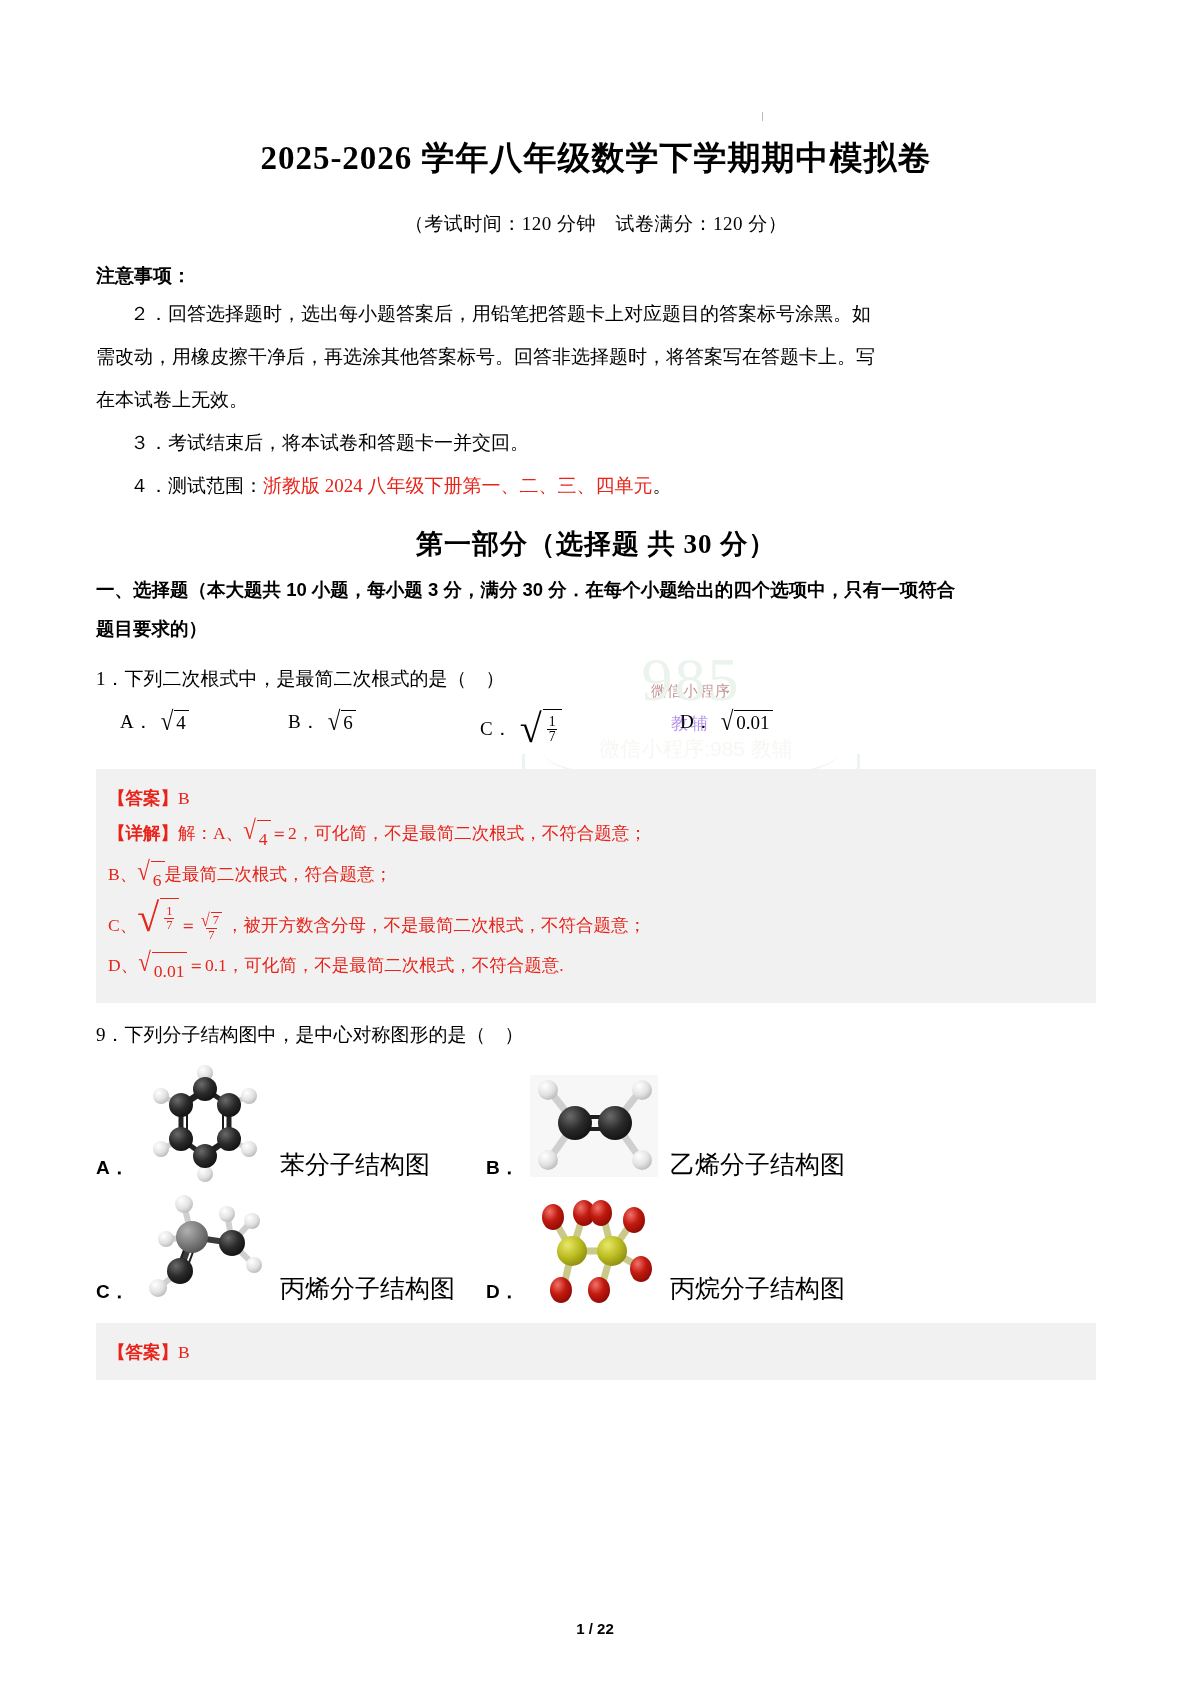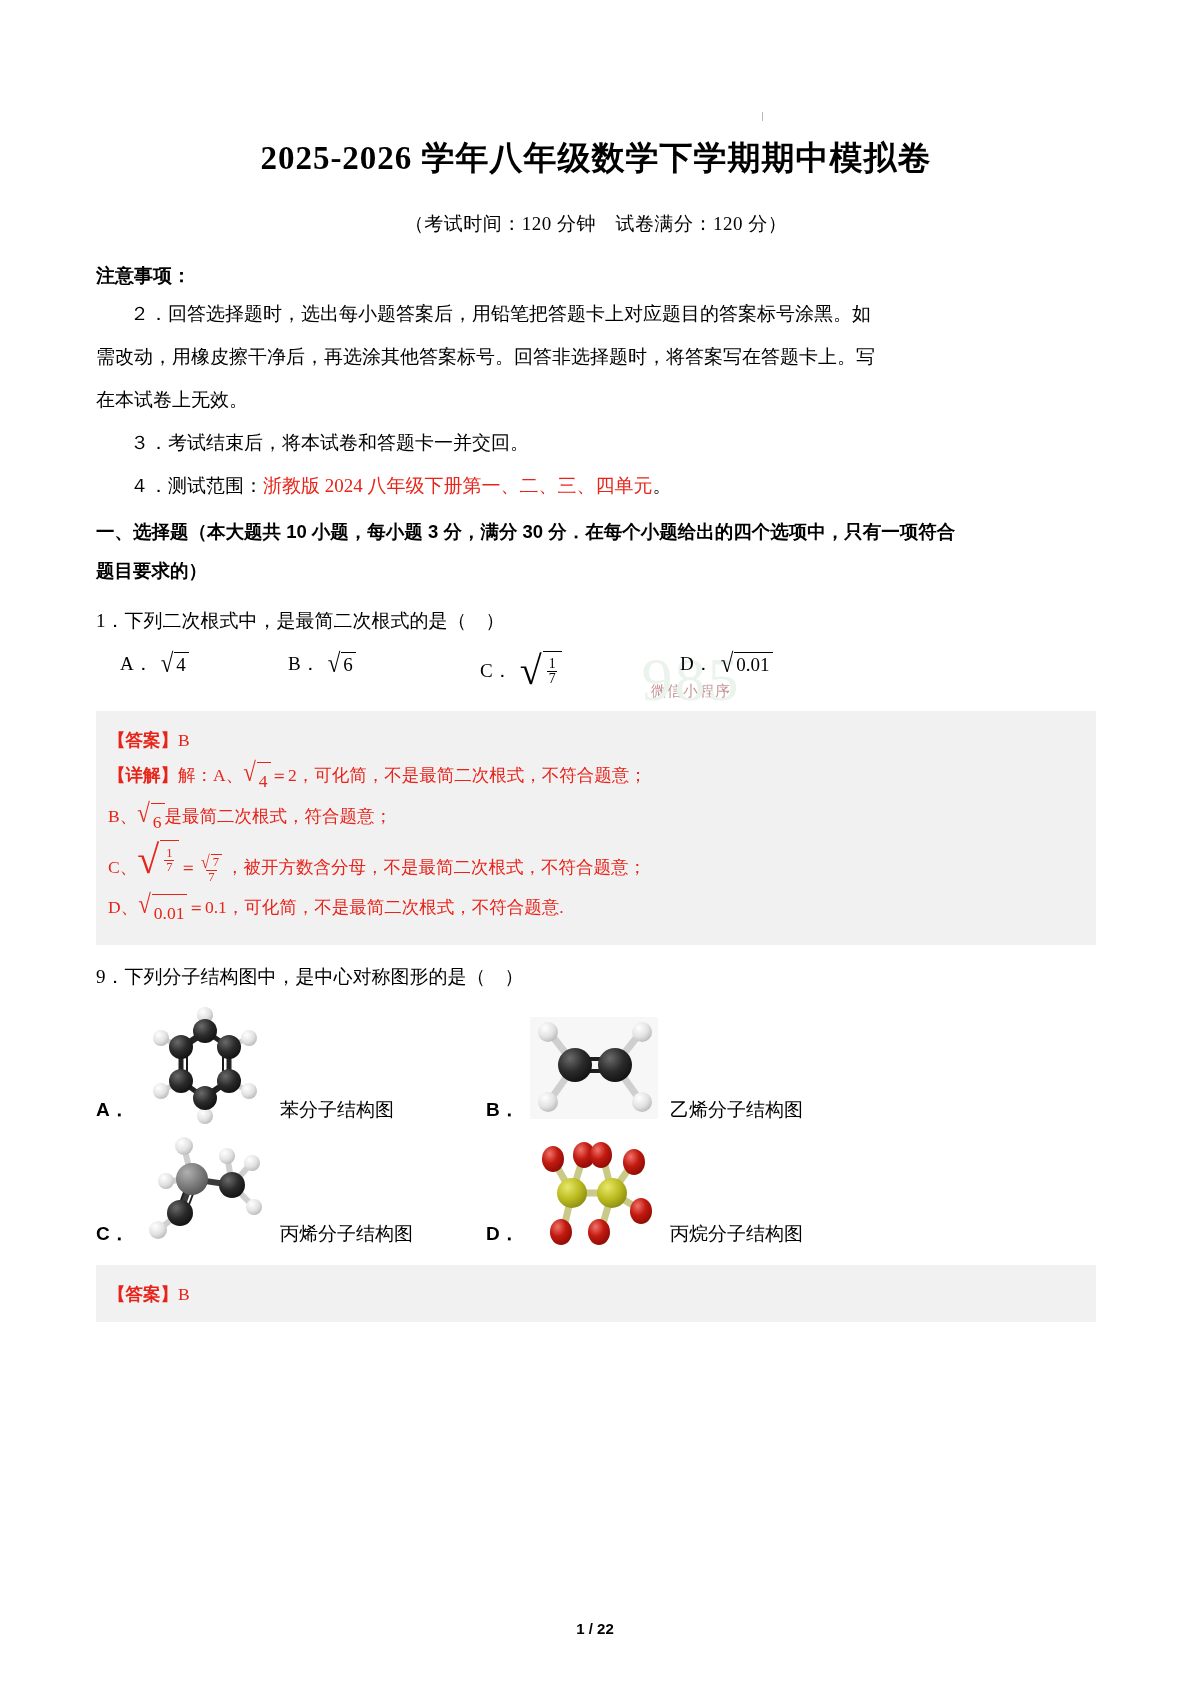--- a/index.html
+++ b/index.html
@@ -242,21 +242,21 @@
     font-weight: bold;
     padding-bottom: 4px;
     width: 34px;
   }
   .mol-pic {
     width: 150px;
     height: 120px;
     position: relative;
   }
   .mol-cap {
-    font-size: 19px;
+    font-size: 25px;
     padding-bottom: 4px;
     white-space: nowrap;
   }
   .mol-pic svg { display: block; }
 
   
   .footer {
     position: absolute;
     left: 0;
     bottom: 46px;
@@ -299,20 +299,21 @@
       <div class="doc-title">2025-2026 学年八年级数学下学期期中模拟卷</div>
       <div class="doc-subtitle">（考试时间：120 分钟　试卷满分：120 分）</div>
 
       <div class="notice-head">注意事项：</div>
       <div class="notice-item">２．回答选择题时，选出每小题答案后，用铅笔把答题卡上对应题目的答案标号涂黑。如</div>
       <div class="notice-item cont">需改动，用橡皮擦干净后，再选涂其他答案标号。回答非选择题时，将答案写在答题卡上。写</div>
       <div class="notice-item cont">在本试卷上无效。</div>
       <div class="notice-item">３．考试结束后，将本试卷和答题卡一并交回。</div>
       <div class="notice-item"><span>４．测试范围：</span><span class="red">浙教版 2024 八年级下册第一、二、三、四单元</span><span>。</span></div>
 
+      <div class="part-title">第一部分（选择题 共 30 分）</div>
       <div class="section-intro">一、选择题（本大题共 10 小题，每小题 3 分，满分 30 分．在每个小题给出的四个选项中，只有一项符合</div>
       <div class="section-intro" style="margin-top:2px;">题目要求的）</div>
 
       <div class="q-stem">1．下列二次根式中，是最简二次根式的是（　）</div>
 
       <div class="opt-row">
         <div class="opt o1">
           <span class="lbl">A．</span>
           <span class="rad">
               <span class="sign">√</span>

